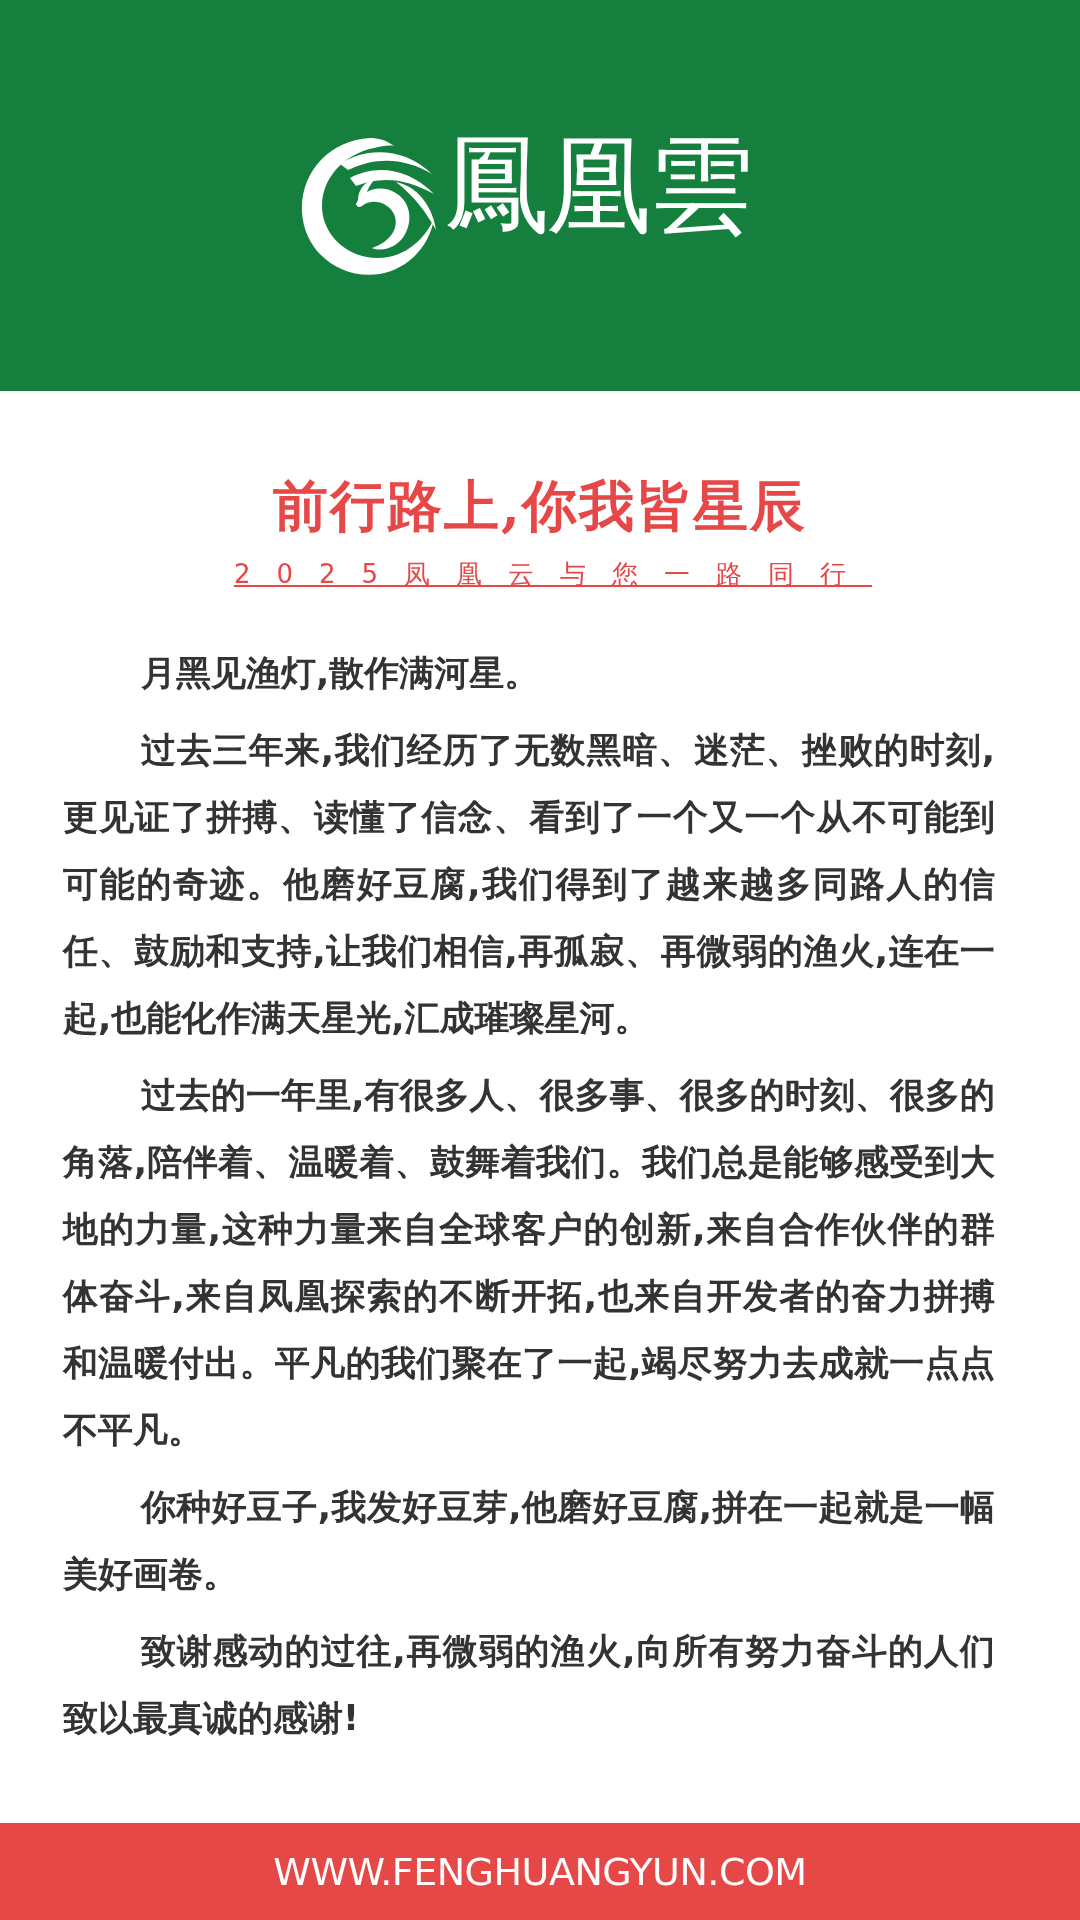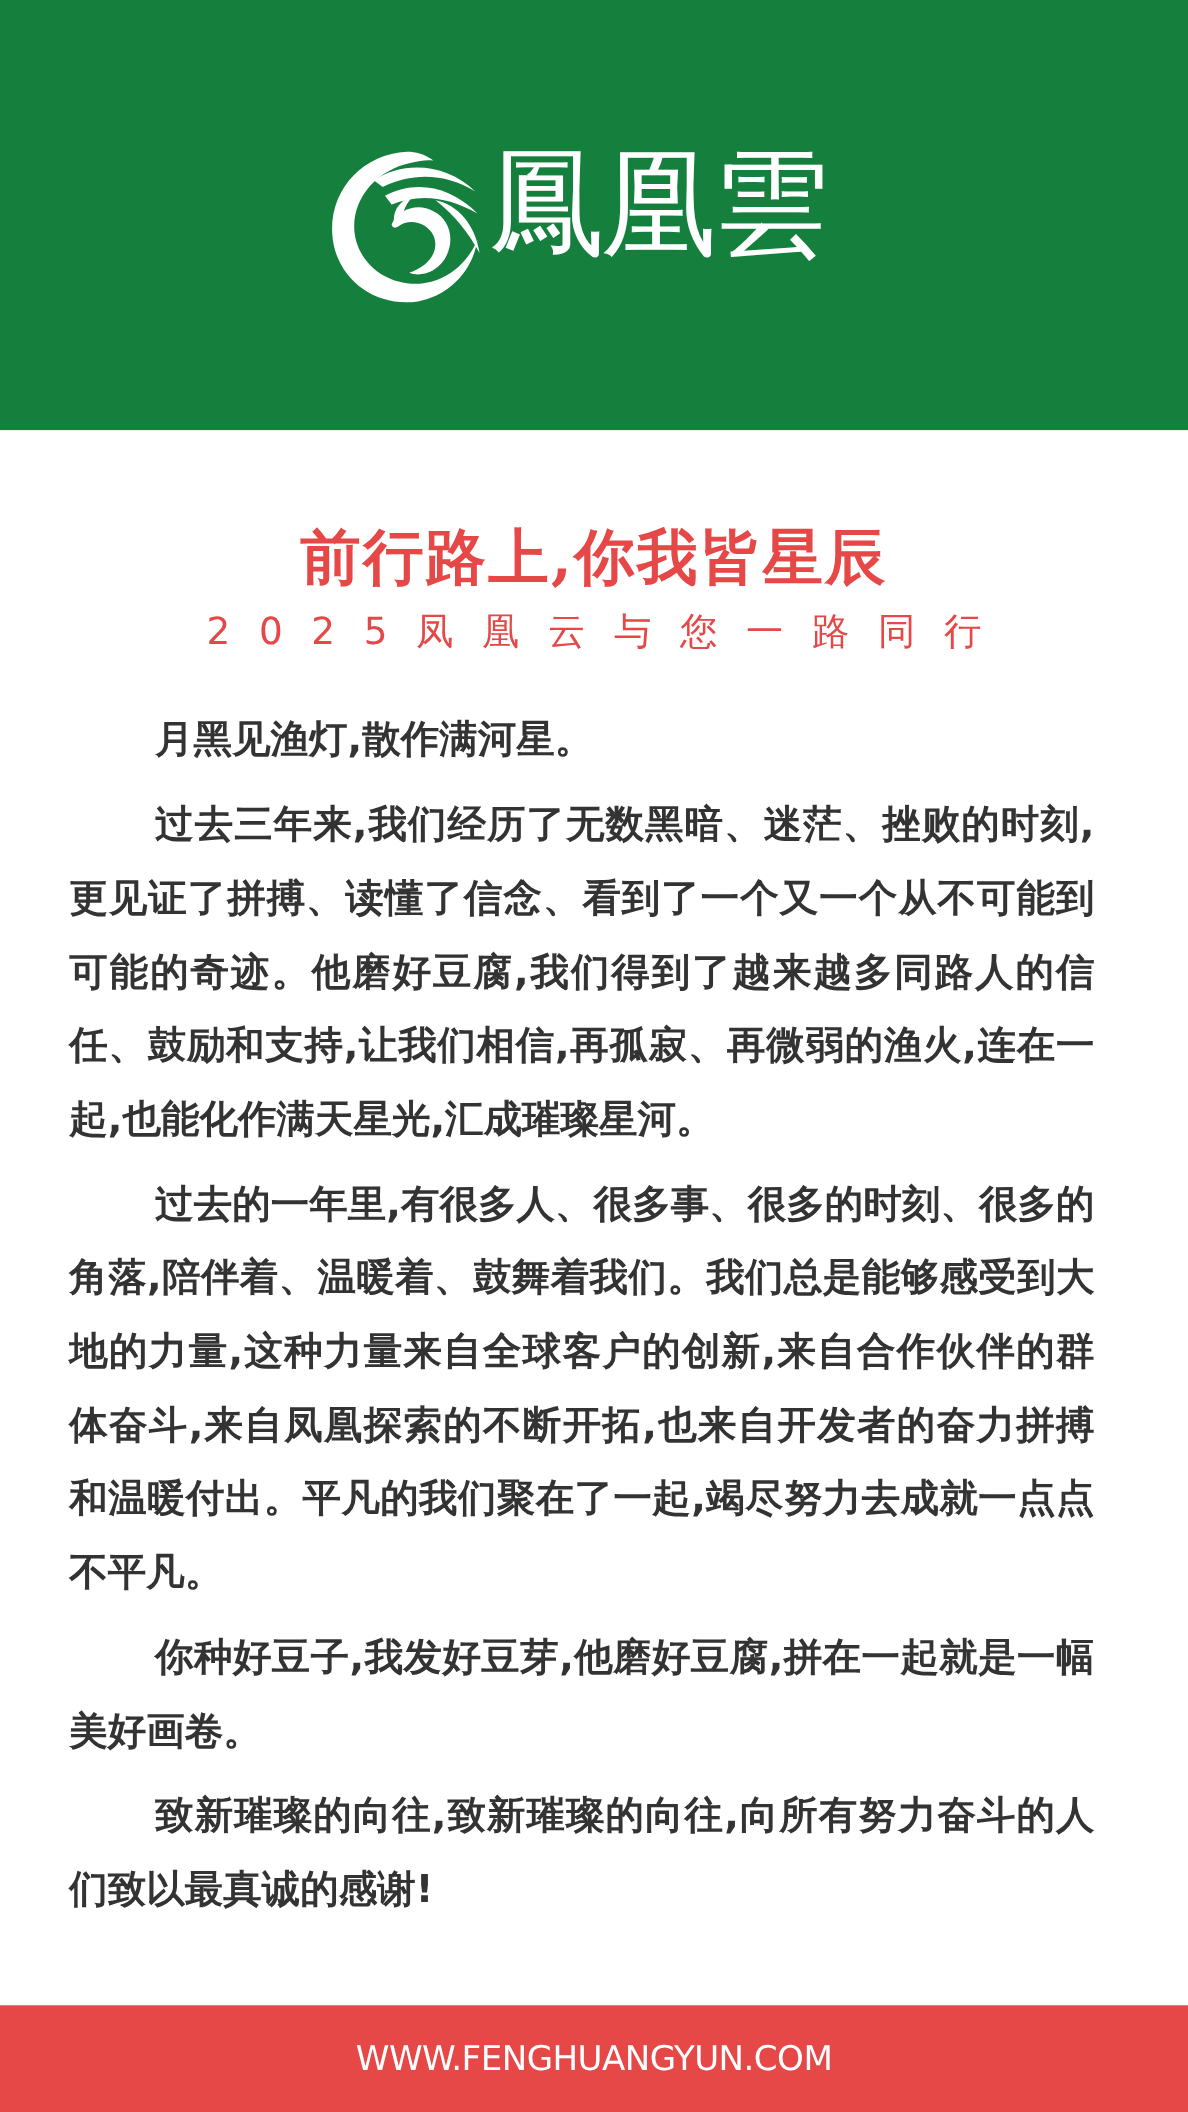--- a/index.html
+++ b/index.html
@@ -31,41 +31,41 @@
 
     .title {
       position: absolute; left: 0; top: 466px; width: 1080px; text-align: center;
       font-family: "DejaVu Serif", "Liberation Serif", serif;
       font-weight: bold; font-size: 55px; line-height: 80px; color: #e64747;
       letter-spacing: 2px;
     }
     .subtitle {
       position: absolute; left: 0; top: 552px; width: 1080px; text-align: center;
       font-family: "DejaVu Sans", sans-serif;
-      font-size: 34px; line-height: 44px; color: #e64747;
-      letter-spacing: 26px; padding-left: 26px;
+      font-size: 26px; line-height: 44px; color: #e64747;
+      letter-spacing: 26px; padding-left: 26px; text-decoration: underline;
     }
 
     .body-text {
       position: absolute; left: 63px; top: 640px; width: 932px;
       font-family: "DejaVu Sans", "Liberation Sans", sans-serif;
       font-size: 35px; line-height: 67px; color: #333333;
       text-align: justify;
       font-weight: bold;
     }
     .body-text p { text-indent: 78px; margin-bottom: 10px; }
 
     .footer {
       position: absolute; left: 0; top: 1823px; width: 1080px; height: 97px;
       background: #e64747;
       display: flex; align-items: center; justify-content: center;
     }
     .footer-url {
       color: #ffffff; font-family: "DejaVu Sans", sans-serif;
-      font-size: 31px; line-height: 40px; letter-spacing: -0.5px;
+      font-size: 38px; line-height: 40px; letter-spacing: -0.5px;
     }
   </style>
 </head>
 <body>
 
 <header class="header">
   <div class="logo">
     <svg class="logo-mark" viewBox="0 0 148 146">
 
       <path fill="#ffffff" d="M74 4
@@ -96,18 +96,18 @@
 </header>
 
 <h1 class="title">前行路上,你我皆星辰</h1>
 <div class="subtitle">2025凤凰云与您一路同行</div>
 
 <article class="body-text">
   <p>月黑见渔灯,散作满河星。</p>
   <p>过去三年来,我们经历了无数黑暗、迷茫、挫败的时刻,更见证了拼搏、读懂了信念、看到了一个又一个从不可能到可能的奇迹。他磨好豆腐,我们得到了越来越多同路人的信任、鼓励和支持,让我们相信,再孤寂、再微弱的渔火,连在一起,也能化作满天星光,汇成璀璨星河。</p>
   <p>过去的一年里,有很多人、很多事、很多的时刻、很多的角落,陪伴着、温暖着、鼓舞着我们。我们总是能够感受到大地的力量,这种力量来自全球客户的创新,来自合作伙伴的群体奋斗,来自凤凰探索的不断开拓,也来自开发者的奋力拼搏和温暖付出。平凡的我们聚在了一起,竭尽努力去成就一点点不平凡。</p>
   <p>你种好豆子,我发好豆芽,他磨好豆腐,拼在一起就是一幅美好画卷。</p>
-  <p>致新璀璨的向往,致新璀璨的向往,向所有努力奋斗的人们致以最真诚的感谢!</p>
+  <p>致谢感动的过往,再微弱的渔火,向所有努力奋斗的人们致以最真诚的感谢!</p>
 </article>
 
 <footer class="footer">
   <span class="footer-url">WWW.FENGHUANGYUN.COM</span>
 </footer>
 
 </body></html>

